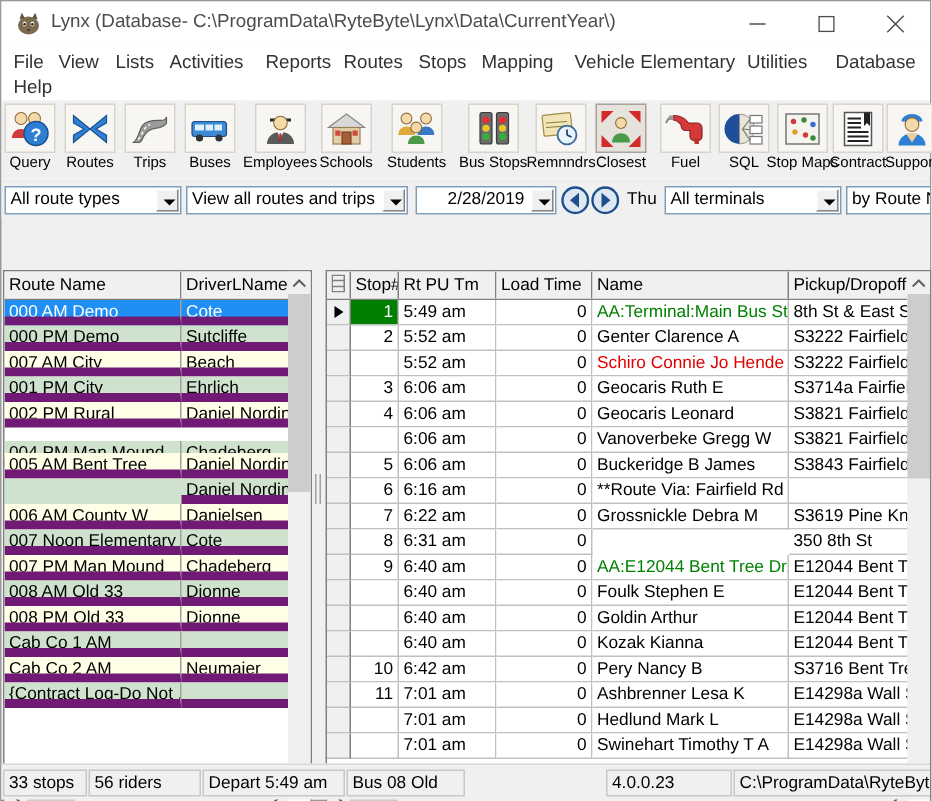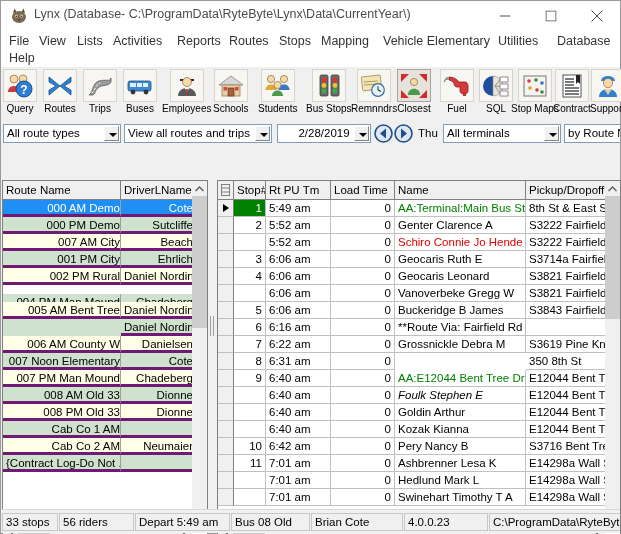--- a/index.html
+++ b/index.html
@@ -51,21 +51,21 @@
   .row{position:absolute;left:0;height:17px;box-sizing:border-box;}
   .cell{position:absolute;top:0;height:17px;line-height:16px;font-size:11.5px;color:#000;
     box-sizing:border-box;padding-left:3px;white-space:nowrap;overflow:hidden;cursor:default;}
   .cell.num{text-align:right;padding-right:3px;padding-left:0;}
 
   
   .lrow-a{background:#ffffe8;}
   .lrow-b{background:#cfe2cd;}
   .lrow-sel{background:#1f8ff5;}
   .lrow-sel .cell{color:#ffffff;}
-  .lcell{border-right:1px solid #a0a0a0;border-bottom:3px solid #701a75;text-align:right;}
+  .lcell{border-right:1px solid #a0a0a0;border-bottom:6px solid #701a75;}
 
   
   .rcell{border-right:1px solid #c0c0c0;border-bottom:1px solid #c0c0c0;background:#ffffff;}
   .sel-green{background:#007f00;color:#ffffff !important;}
   .txt-green{color:#008000;}
   .txt-red{color:#e00000;}
   .rowsel{position:absolute;left:0;top:0;width:16px;height:17px;background:#f0f0f0;
     border-right:1px solid #808080;border-bottom:1px solid #c0c0c0;box-sizing:border-box;cursor:default;}
   .rowsel.cur:after{content:"";position:absolute;left:5px;top:4px;border-top:4px solid transparent;
     border-bottom:4px solid transparent;border-left:6px solid #000;}
@@ -591,21 +591,21 @@
           <div class="cell rcell " style="left: 48px; width: 65px;">6:40 am</div>
           <div class="cell rcell num" style="left: 113px; width: 64px;">0</div>
           <div class="cell rcell txt-green" style="left: 177px; width: 131px;">AA:E12044 Bent Tree Dr...</div>
           <div class="cell rcell " style="left: 308px; width: 82px; border-right: none;">E12044 Bent Tre</div>
         </div>
         <div class="row" style="top: 206px; width: 390px;">
           <div class="rowsel"></div>
           <div class="cell rcell num" style="left: 16px; width: 32px;"></div>
           <div class="cell rcell " style="left: 48px; width: 65px;">6:40 am</div>
           <div class="cell rcell num" style="left: 113px; width: 64px;">0</div>
-          <div class="cell rcell " style="left: 177px; width: 131px; font-style: italic;">Foulk Stephen E</div>
+          <div class="cell rcell " style="left: 177px; width: 131px;">Foulk Stephen E</div>
           <div class="cell rcell " style="left: 308px; width: 82px; border-right: none;">E12044 Bent Tre</div>
         </div>
         <div class="row" style="top: 223px; width: 390px;">
           <div class="rowsel"></div>
           <div class="cell rcell num" style="left: 16px; width: 32px;"></div>
           <div class="cell rcell " style="left: 48px; width: 65px;">6:40 am</div>
           <div class="cell rcell num" style="left: 113px; width: 64px;">0</div>
           <div class="cell rcell " style="left: 177px; width: 131px;">Goldin Arthur</div>
           <div class="cell rcell " style="left: 308px; width: 82px; border-right: none;">E12044 Bent Tre</div>
         </div>
@@ -679,18 +679,17 @@
           </svg>
       </div>
     </div>
   </div>
 
   <div class="statusbar">
     <div class="spanel" style="left:1px;width:56px;">33 stops</div>
     <div class="spanel" style="left:58px;width:75px;">56 riders</div>
     <div class="spanel" style="left:134px;width:95px;">Depart 5:49 am</div>
     <div class="spanel" style="left:230px;width:79px;">Bus 08 Old</div>
-    <div class="spanel" style="left:310px;width:92px;">Brian Cote</div>
     <div class="spanel" style="left:403px;width:84px;">4.0.0.23</div>
     <div class="spanel" style="left:488px;width:131px;border-right:none;">C:\ProgramData\RyteByte\L</div>
   </div>
 
 </div>
 
 </body></html>

